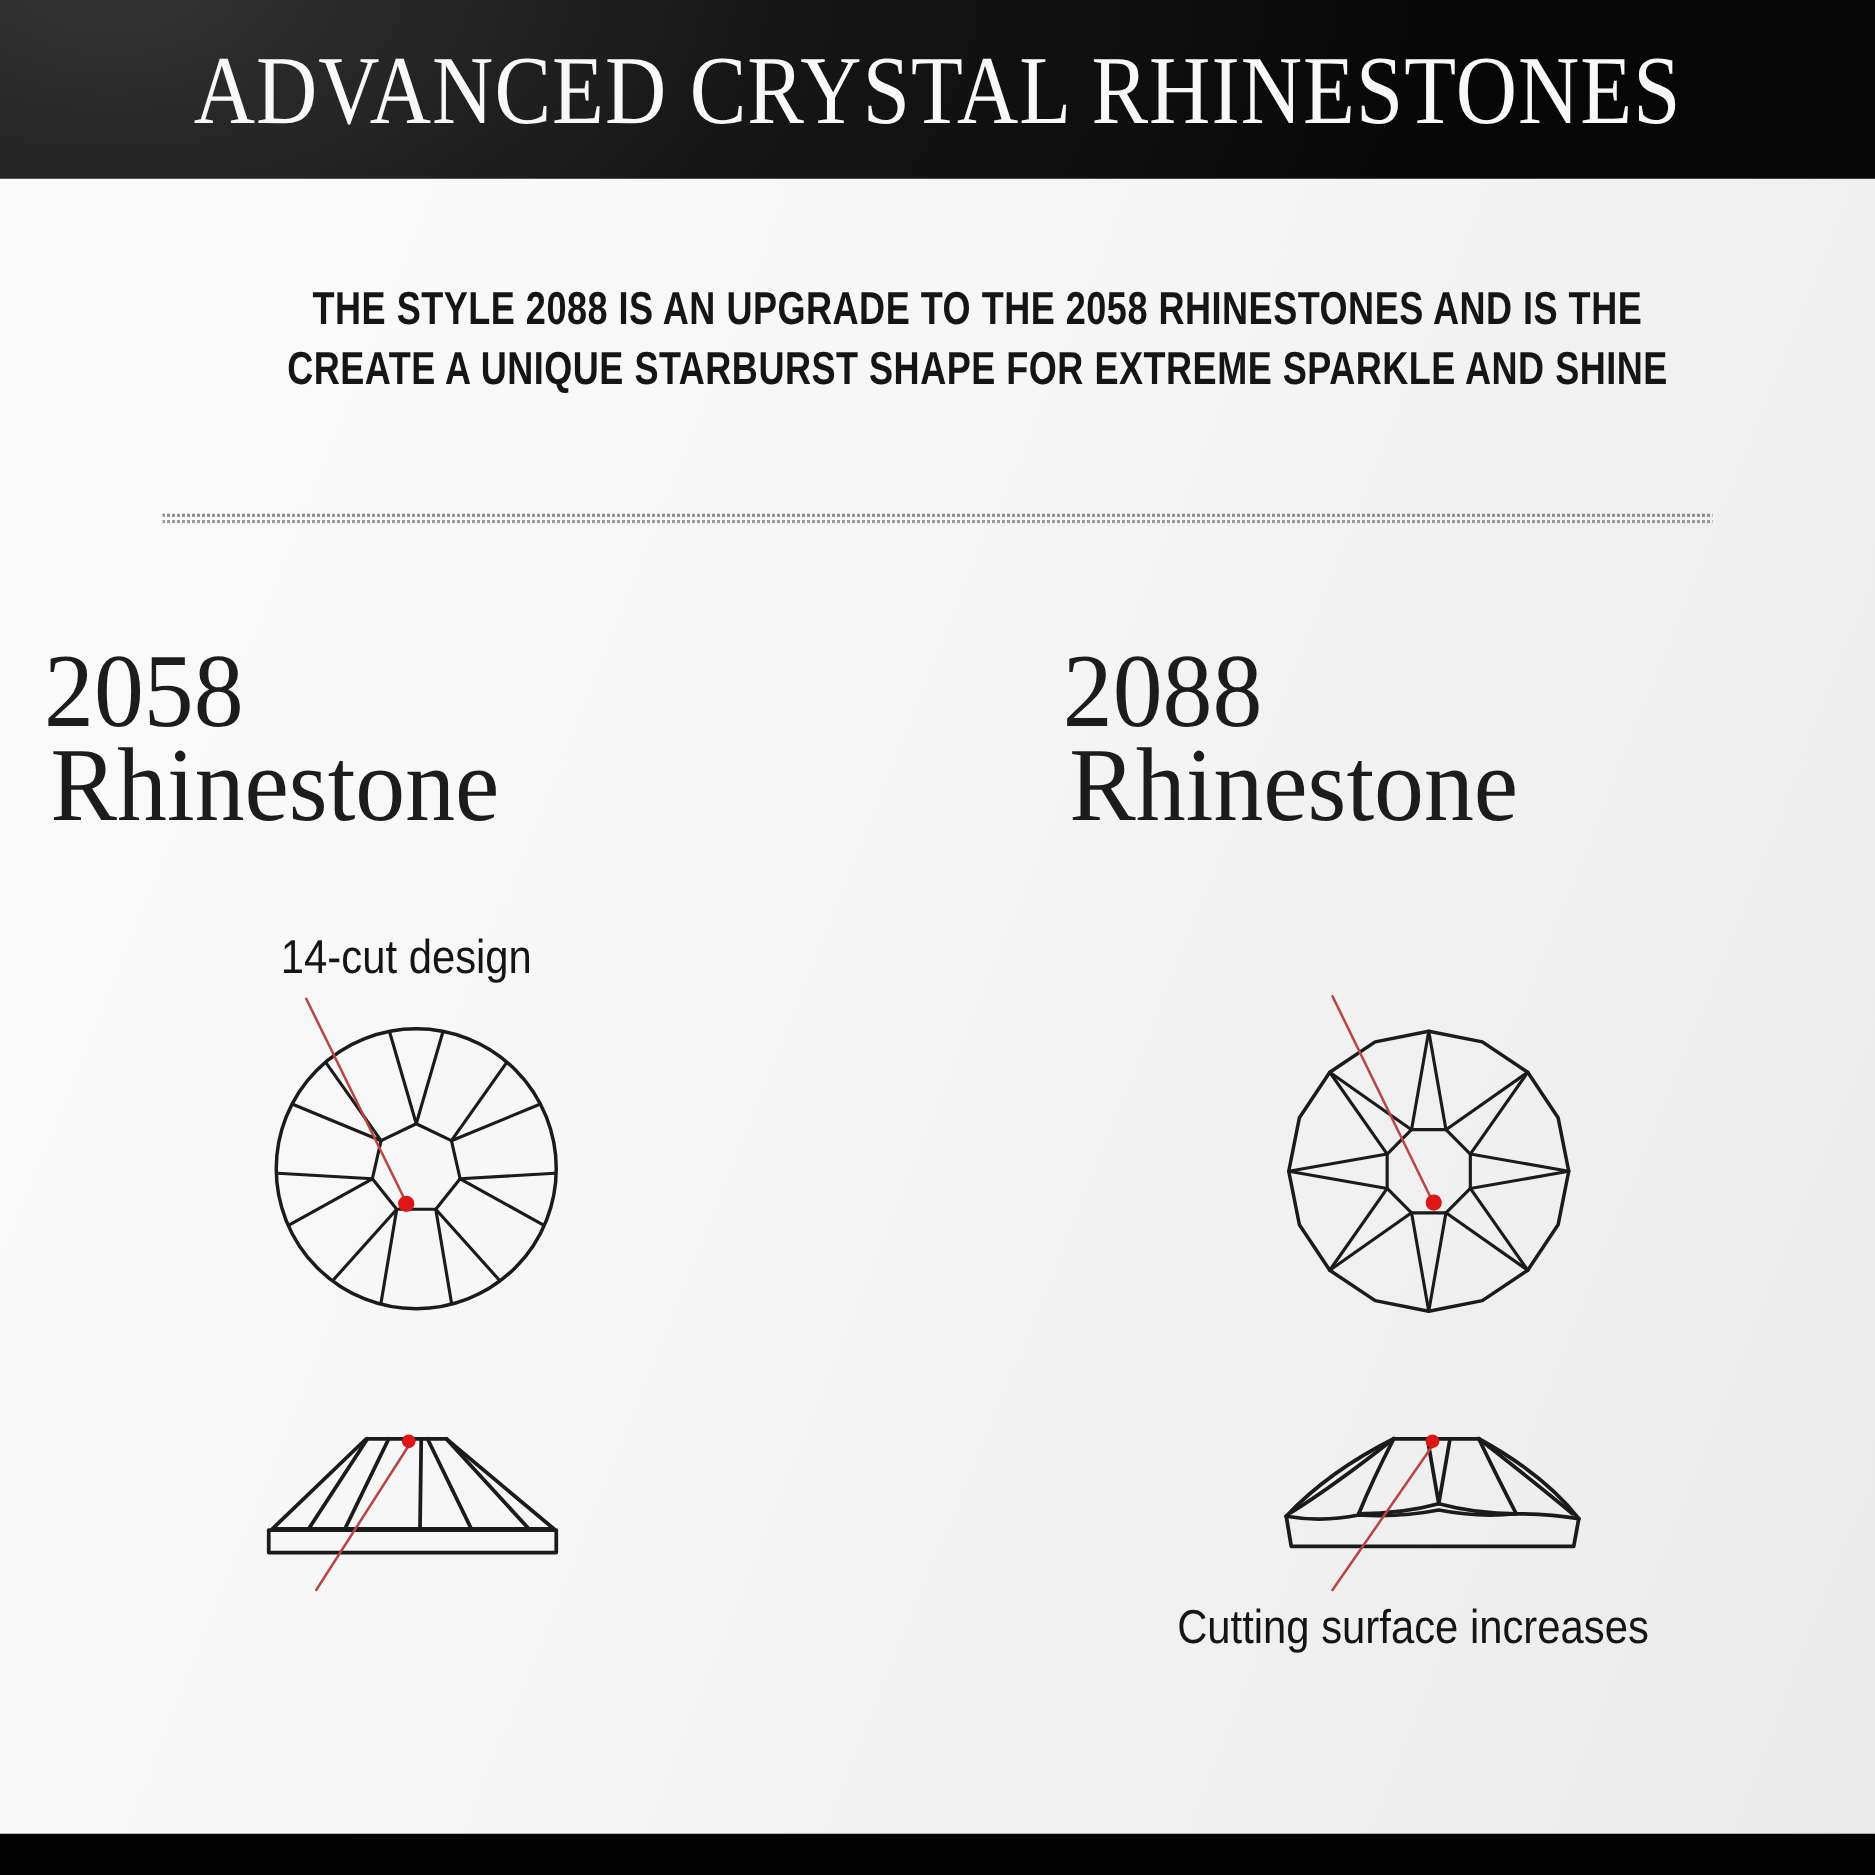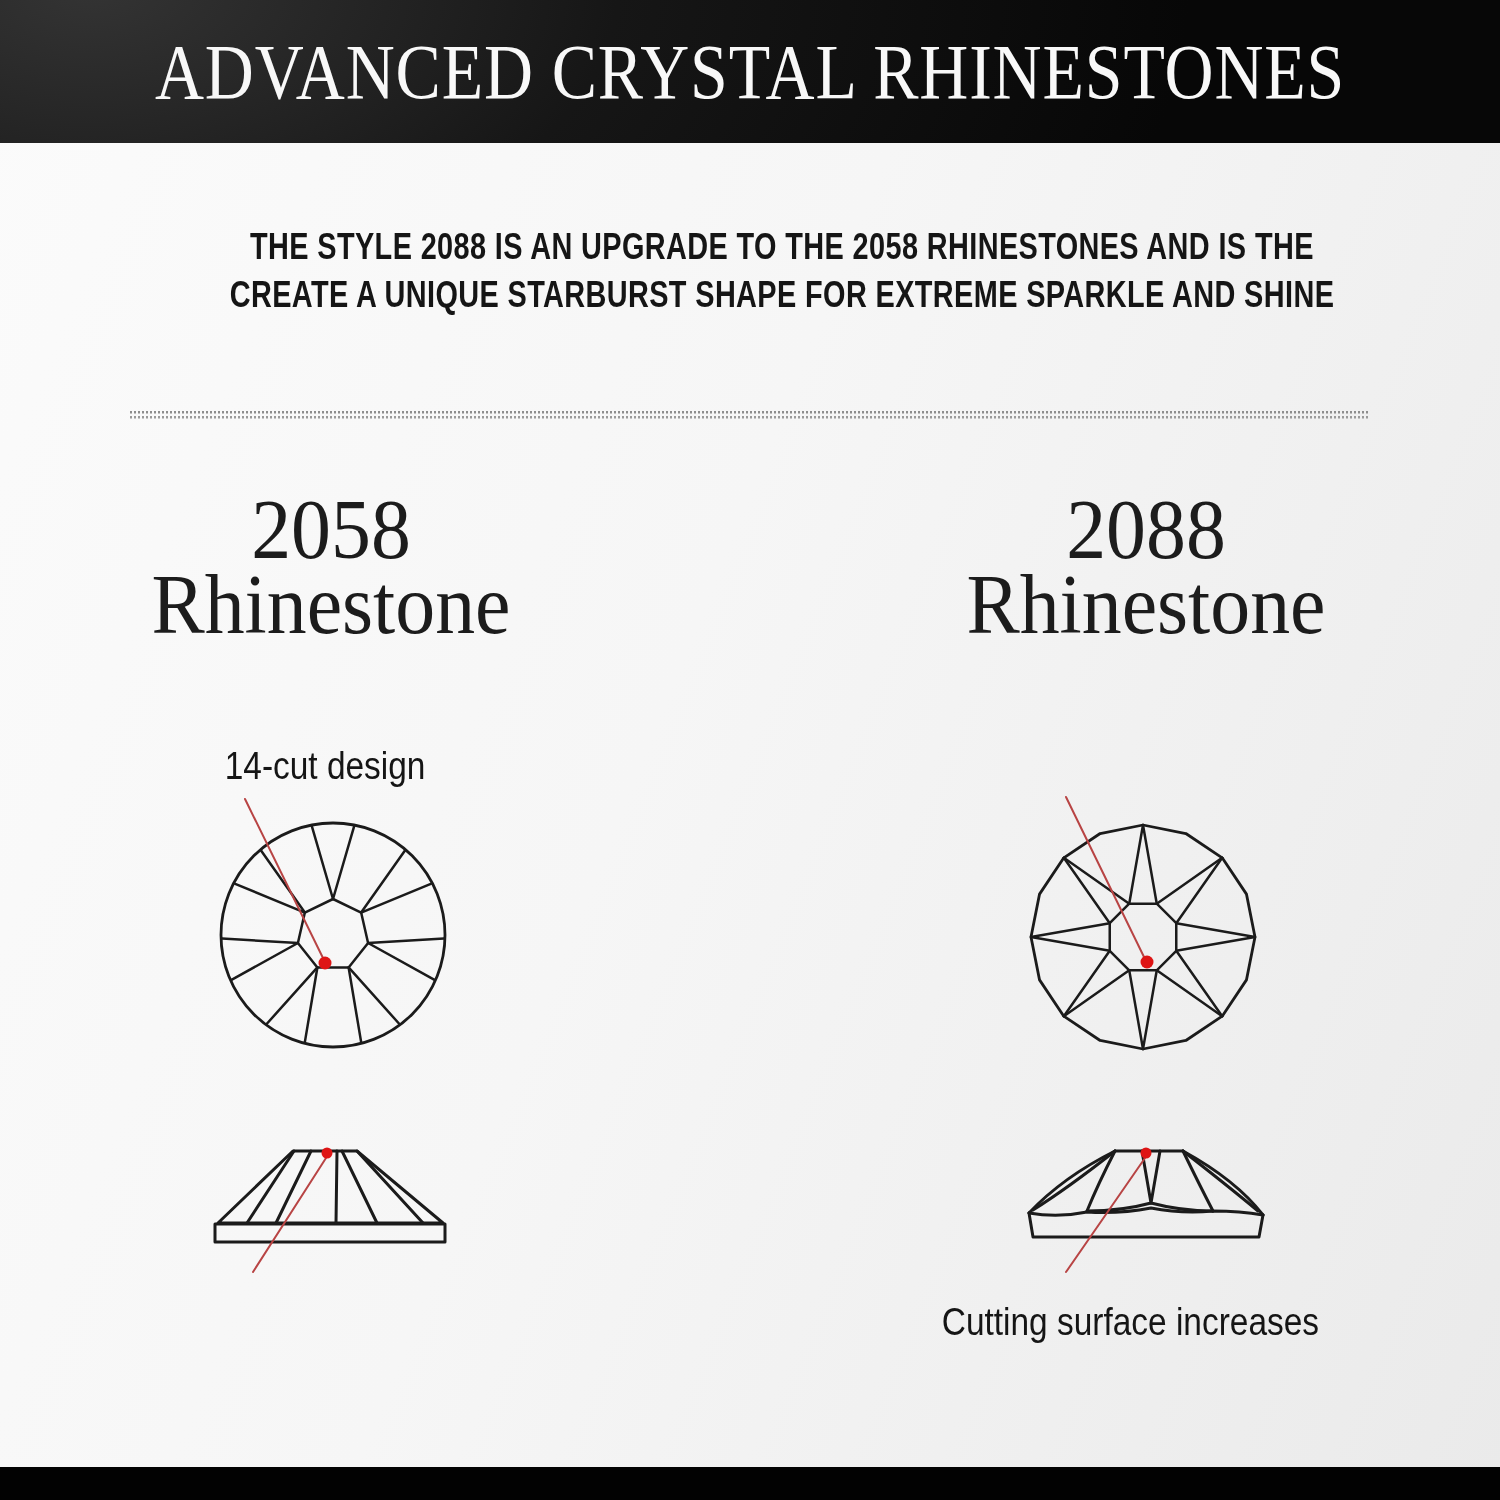--- a/index.html
+++ b/index.html
@@ -28,37 +28,37 @@
     position:absolute;left:130px;top:411px;width:1240px;height:8px;
     background-image:
       repeating-linear-gradient(90deg,#8d8d8d 0 2px,rgba(0,0,0,0) 2px 4px),
       repeating-linear-gradient(90deg,#9a9a9a 0 2px,rgba(0,0,0,0) 2px 4px);
     background-size:100% 2.5px,100% 2.5px;
     background-position:0 0,0 5px;
     background-repeat:no-repeat,no-repeat;
   }
   
   .model-heading{
-    position:absolute;top:492px;width:600px;text-align:center;
+    position:absolute;top:516px;width:600px;text-align:left;
     font-family:"Liberation Serif",serif;font-size:84px;line-height:75px;color:#1c1c1c;
   }
   .model-heading .line{display:inline-block;transform:scaleX(0.95);transform-origin:50% 50%;white-space:nowrap;}
   .heading-left{left:31px;}
   .heading-right{left:846px;}
   
   .cut-label{position:absolute;top:745px;width:600px;text-align:center;font-size:38px;line-height:42px;}
   .cut-label span{display:inline-block;transform:scaleX(0.88);transform-origin:50% 50%;white-space:nowrap;}
   .cut-label-left{left:25px;}
   .cut-label-right{left:843px;}
   
   .caption{position:absolute;top:1282px;width:640px;text-align:center;font-size:38px;line-height:40px;}
   .caption .cap-line{display:block;}
   .caption .cap-line span{display:inline-block;transform:scaleX(0.88);transform-origin:50% 50%;white-space:nowrap;}
   .caption-left{left:3px;}
-  .caption-right{left:810px;margin-top:20px;}
+  .caption-right{left:810px;}
   
   .diagram-layer{position:absolute;left:0;top:0;width:1500px;height:1500px;}
   
   .footer{position:absolute;left:0;top:1467px;width:1500px;height:33px;background:#020202;}
 </style>
 </head>
 <body>
 
 <div class="page">
 

